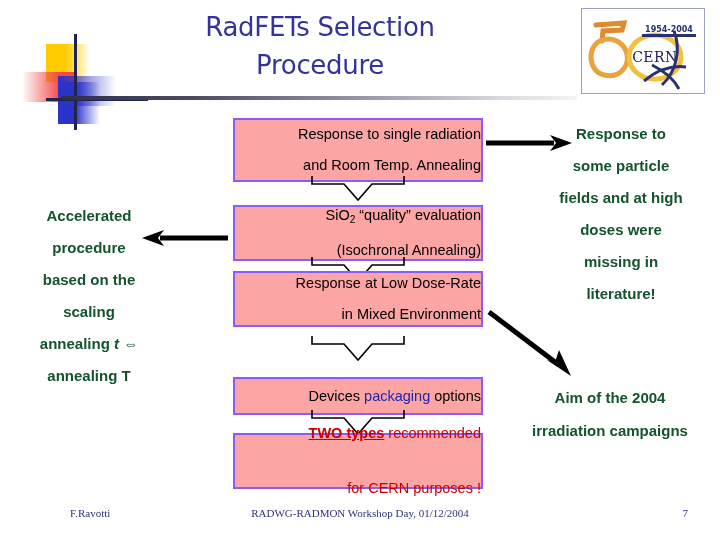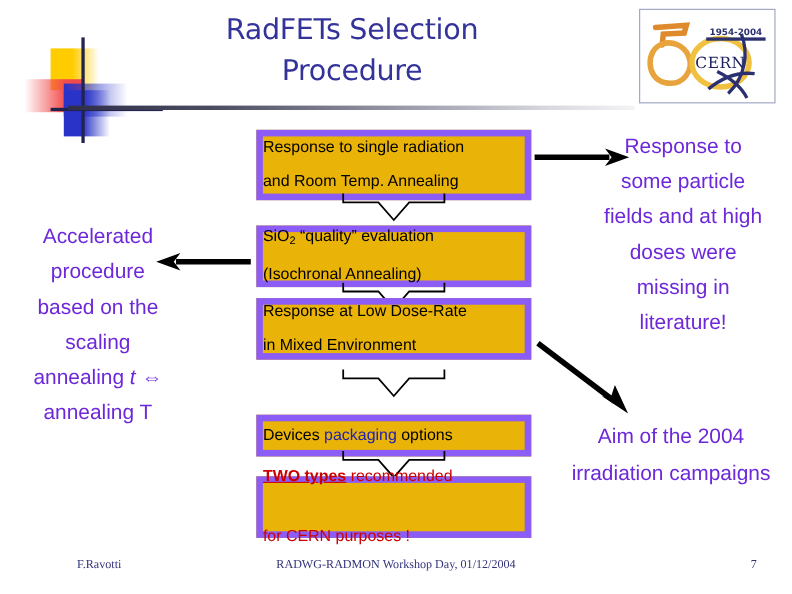--- a/index.html
+++ b/index.html
@@ -82,23 +82,23 @@
     border: 1px solid #9aa0c0;
     background: #ffffff;
     box-sizing: border-box;
   }
   .logo svg { display: block; }
 
   
   .fbox {
     position: absolute;
     box-sizing: border-box;
-    border: 6px solid #8b5cf6;
-    background: #eab308;
-    text-align: left;
+    border: 2px solid #8b5cf6;
+    background: #fca5a5;
+    text-align: right;
     color: #000000;
     font-size: 14.5px;
     font-family: "Liberation Sans", sans-serif;
     display: flex;
     flex-direction: column;
     justify-content: center;
   }
   .fbox .ln { display: block; line-height: 31px; white-space: nowrap; }
 
   #box-response   { left: 233px; top: 118px; width: 250px; height: 64px; }
@@ -123,25 +123,26 @@
   
   .arrow { position: absolute; }
   .arrow svg { display: block; }
   #arrow-right { left: 482px; top: 132px; width: 92px; height: 22px; }
   #arrow-left  { left: 136px; top: 227px; width: 96px; height: 22px; }
   #arrow-diag  { left: 487px; top: 308px; width: 92px; height: 70px; }
 
   
   .sidecol {
     position: absolute;
-    color: #6d28d9;
-    font-size: 19px;
+    color: #14532d;
+    font-size: 15px;
     line-height: 32px;
     font-family: "Liberation Sans", sans-serif;
     white-space: nowrap;
+    font-weight: bold;
   }
   #col-left  { left: 8px; top: 178px; width: 162px; text-align: center; margin-top: 22px; }
   #col-right { left: 528px; top: 118px; width: 186px; text-align: center; }
   #col-aim   { left: 506px; top: 381px; width: 208px; text-align: center; line-height: 33px; }
   .sidecol i { font-style: italic; }
 
   
   .footer {
     position: absolute;
     left: 0; top: 505px;

